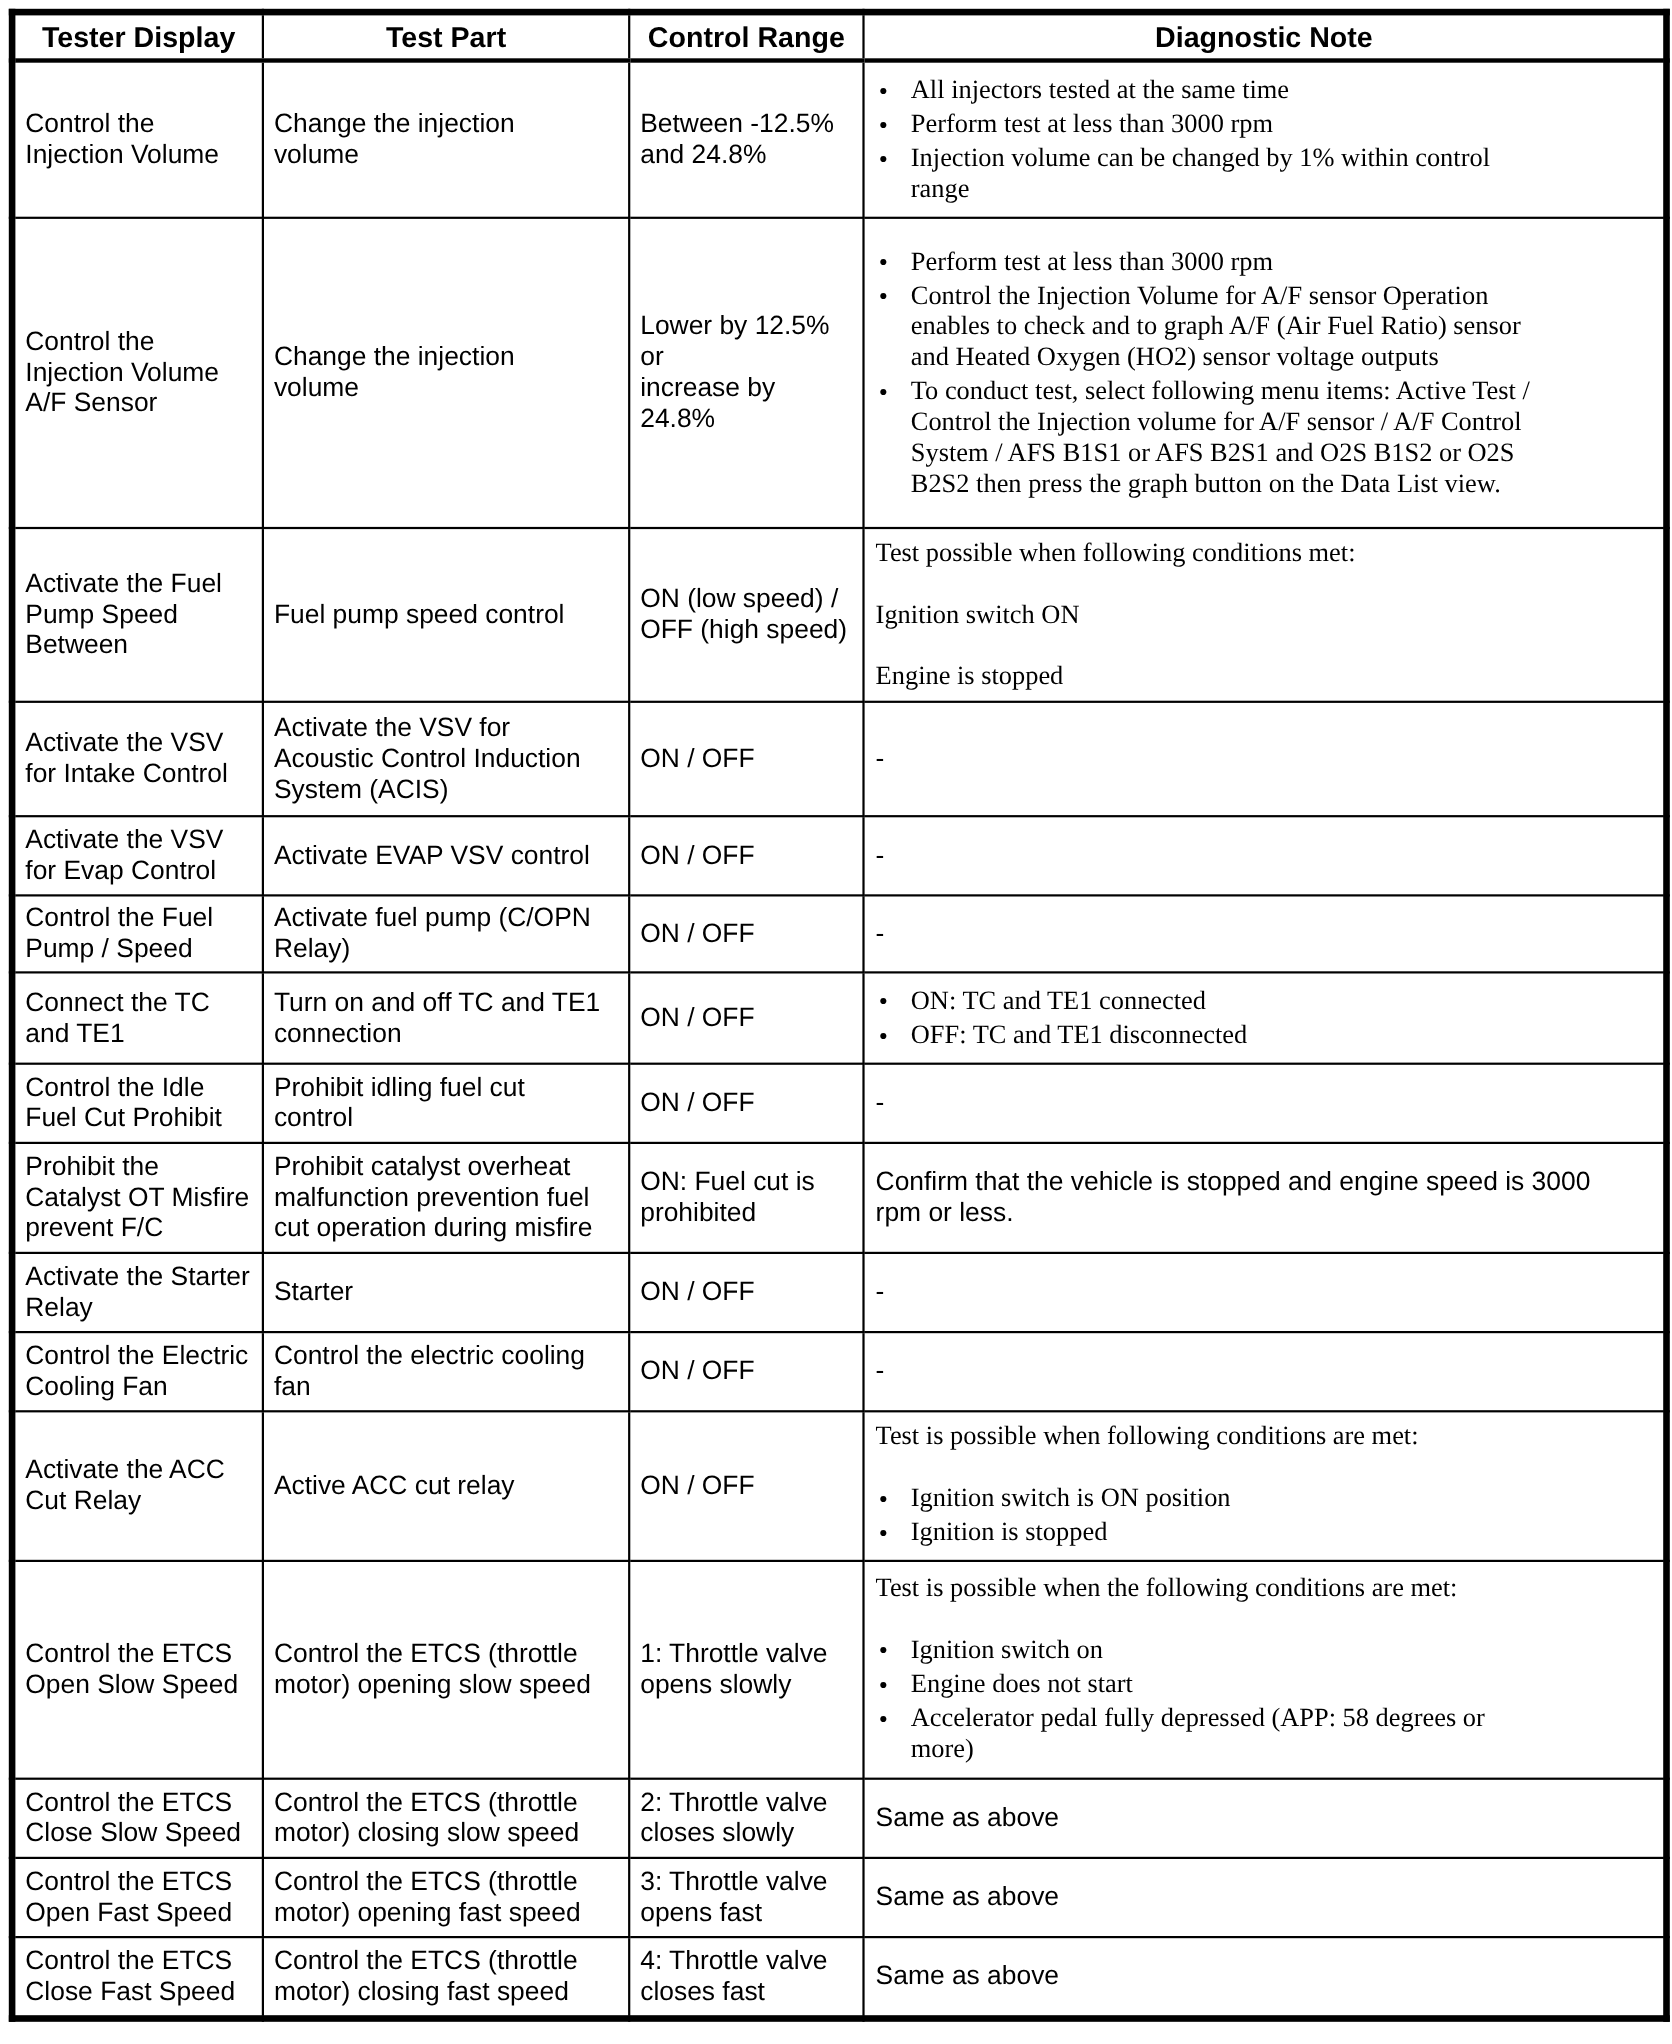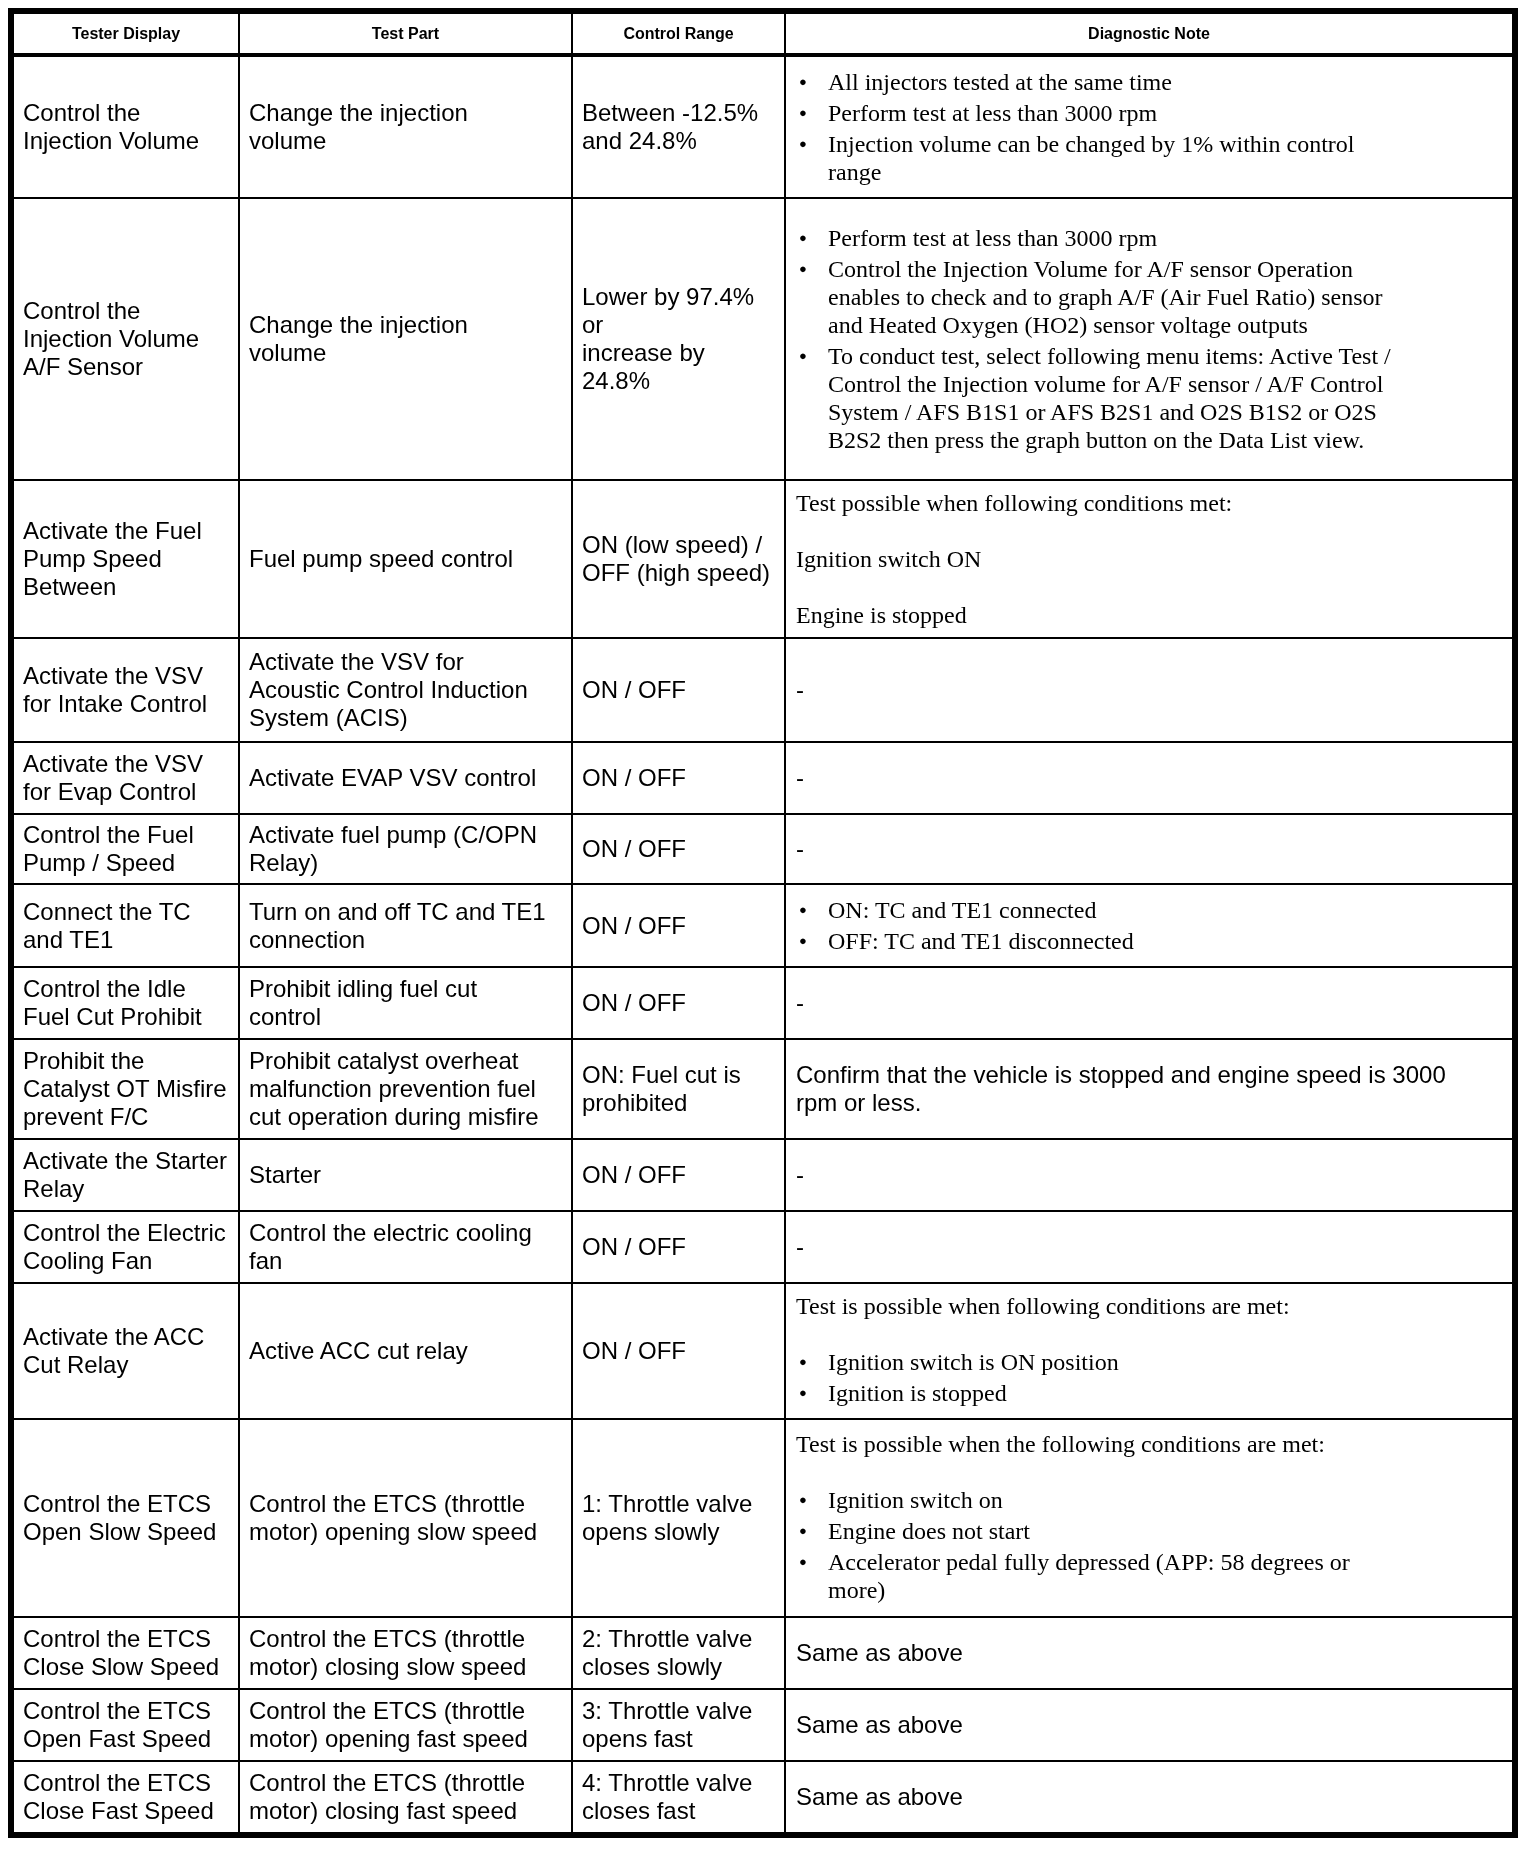--- a/index.html
+++ b/index.html
@@ -16,21 +16,21 @@
   }
   table.diag { border: 6px solid #000; }
   th, td {
     border: 2px solid #000;
     vertical-align: middle;
     padding: 6px 9px;
     overflow: hidden;
   }
   thead th {
     border-bottom: 4px solid #000;
-    font-size: 16px;
+    font-size: 26px;
     font-weight: bold;
     text-align: center;
     height: 44px;
     padding: 4px 6px;
     line-height: 30px;
   }
   td.pl { white-space: pre-line; }
   td.note { padding: 8px 10px; }
   .bt, .para, .intro { white-space: pre-line; font-family: Liberation Serif, serif; }
   .bi { display: flex; margin: 3px 0; }
@@ -88,21 +88,21 @@
             </div>
       </td>
     </tr>
 
     <tr style="height:282px">
       <td class="pl">Control the
 Injection Volume
 A/F Sensor</td>
       <td class="pl">Change the injection
 volume</td>
-      <td class="pl">Lower by 97.4% or
+      <td class="pl">Lower by 12.5% or
 increase by 24.8%</td>
       <td class="note">
         <div class="bi">
               <span class="dot">●</span>
               <span class="bt">Perform test at less than 3000 rpm</span>
             </div>
         <div class="bi">
               <span class="dot">●</span>
               <span class="bt">Control the Injection Volume for A/F sensor Operation
 enables to check and to graph A/F (Air Fuel Ratio) sensor

